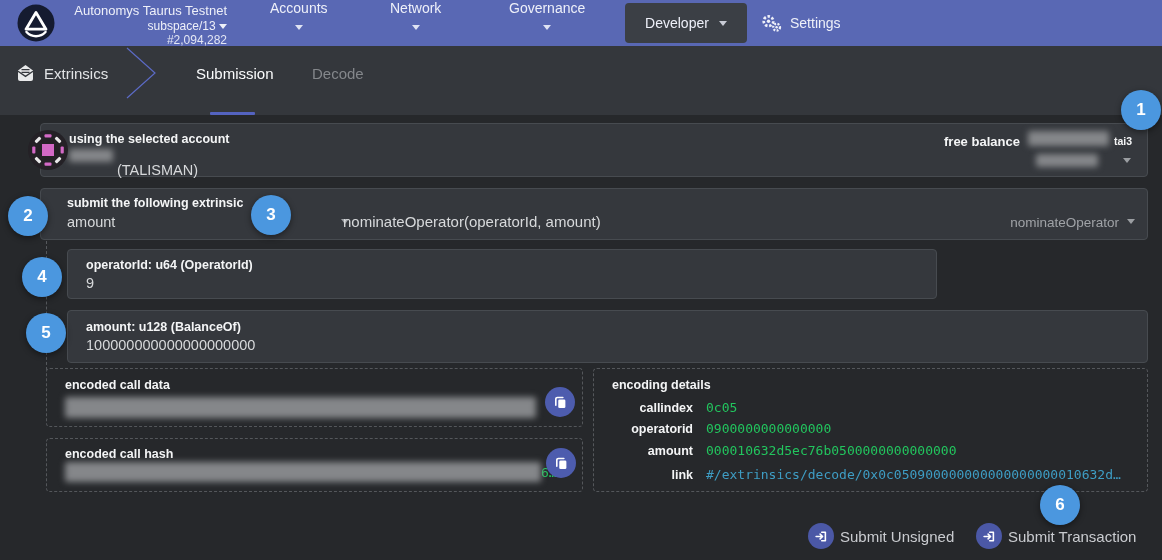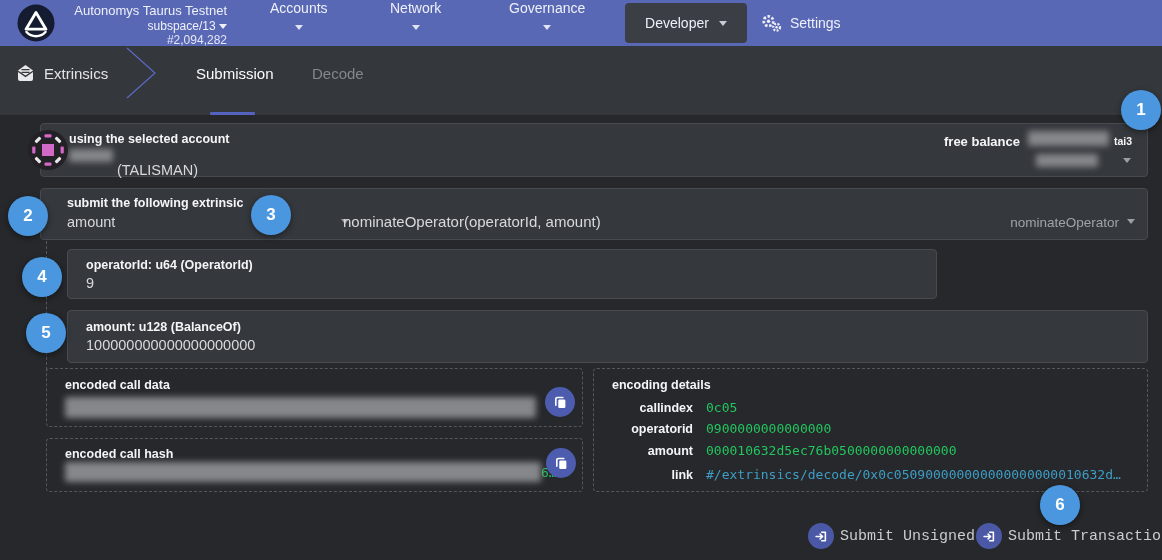--- a/index.html
+++ b/index.html
@@ -36,21 +36,21 @@
   .val{position:absolute;color:#d7d9db;font-size:14.5px;white-space:nowrap;}
   .mono{font-family:"DejaVu Sans Mono",monospace;font-size:13px;color:#22c55e;}
   .redact{position:absolute;background:#85878a;filter:blur(3px);border-radius:2px;z-index:1;}
   .connector{position:absolute;left:46px;top:241px;height:129px;width:0;border-left:1px dashed #56595d;z-index:1;}
   
   .ann{position:absolute;width:40px;height:40px;border-radius:50%;background:#4b97df;color:#ffffff;
        font-size:17px;font-weight:bold;display:flex;align-items:center;justify-content:center;
        box-shadow:0 2px 6px rgba(0,0,0,0.45);z-index:10;}
   
   .copybtn{position:absolute;width:30px;height:30px;border-radius:50%;background:#4d5cae;display:flex;align-items:center;justify-content:center;z-index:6;cursor:pointer;border:none;}
-  .submitrow-label{position:absolute;color:#caccd0;font-size:15px;white-space:nowrap;cursor:pointer;font-family:Liberation Mono, monospace;}
+  .submitrow-label{position:absolute;color:#caccd0;font-size:15px;white-space:nowrap;cursor:pointer;}
   .signbtn{position:absolute;width:26px;height:26px;border-radius:50%;background:#4b58a6;display:flex;align-items:center;justify-content:center;z-index:6;cursor:pointer;border:none;}
   .enc-row{position:absolute;display:flex;align-items:baseline;}
   .enc-key{width:81px;text-align:right;color:#f4f5f6;font-size:12.5px;font-weight:bold;}
   .enc-val{margin-left:13px;}
   a.declink{color:#3e9dc4;text-decoration:none;font-family:"DejaVu Sans Mono",monospace;font-size:13px;}
   .muted-select{color:#a0a3a7;font-size:13.5px;}
 </style>
 </head>
 <body>
 

